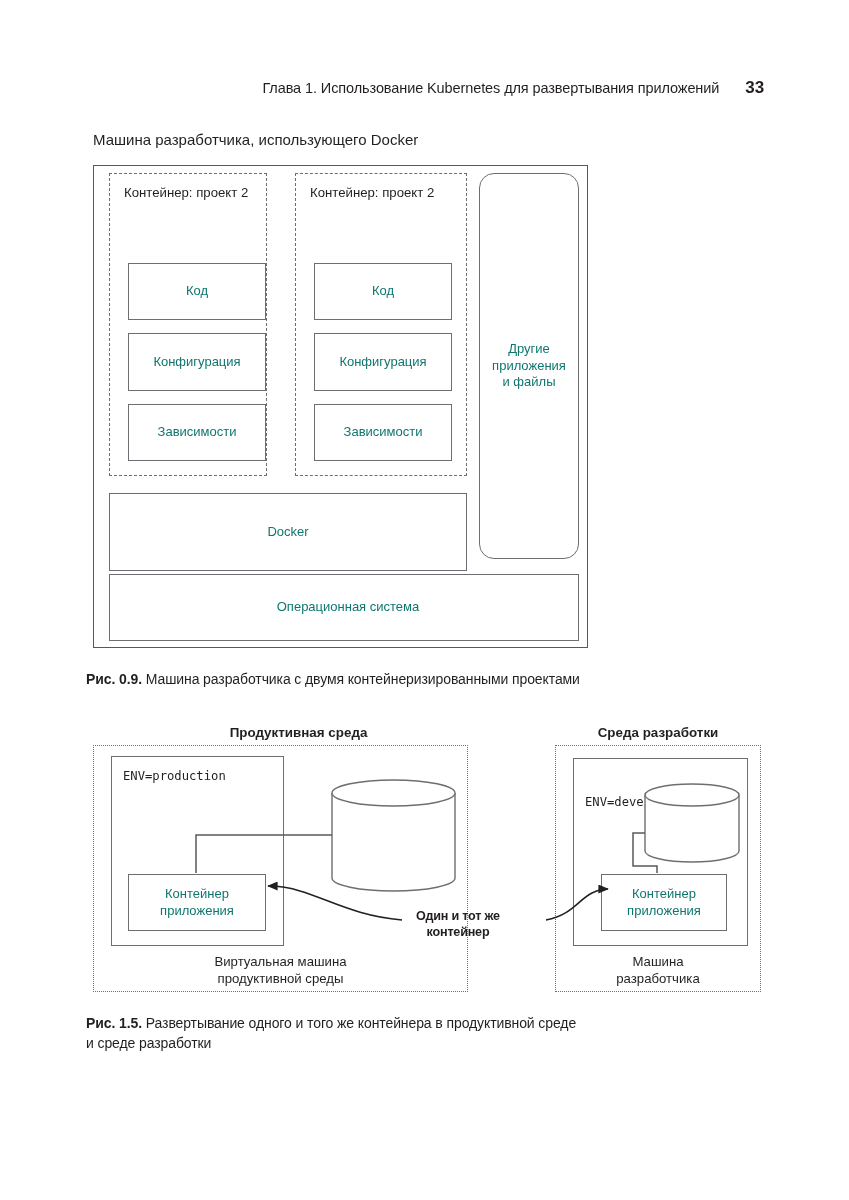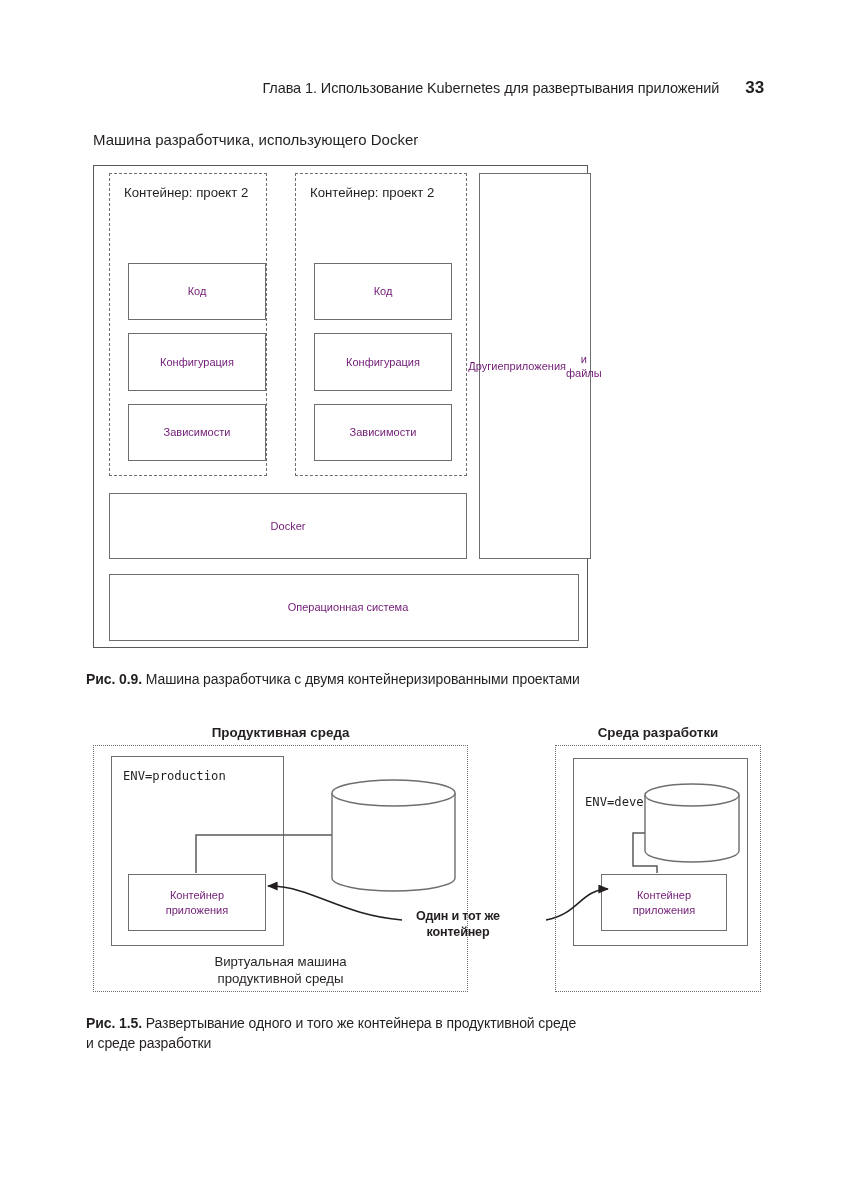--- a/index.html
+++ b/index.html
@@ -76,23 +76,23 @@
   }
   .solid-box {
     position: absolute;
     border: 1.4px solid #6d6e71;
     box-sizing: border-box;
     background: #fff;
     display: flex;
     align-items: center;
     justify-content: center;
     text-align: center;
-    font-size: 11px;
+    font-size: 13px;
     line-height: 1.28;
-    color: #701a75;
+    color: #0f766e;
   }
 
   
   .fig-caption {
     position: absolute;
     font-size: 14px;
     line-height: 1.42;
     color: #231f20;
     letter-spacing: -0.1px;
   }
@@ -169,36 +169,36 @@
       <div class="solid-box" style="left:18px; top:230px; width:138px; height:57px;">Зависимости</div>
     </div>
 
     <div class="dashed-container" style="left:201px; top:7px; width:172px; height:303px;">
       <div class="dc-label">Контейнер: проект 2</div>
       <div class="solid-box" style="left:18px; top:89px; width:138px; height:57px;">Код</div>
       <div class="solid-box" style="left:18px; top:159px; width:138px; height:58px;">Конфигурация</div>
       <div class="solid-box" style="left:18px; top:230px; width:138px; height:57px;">Зависимости</div>
     </div>
 
-    <div class="solid-box" style="left:385px; top:7px; width:112px; height:386px; flex-direction:row;">
+    <div class="solid-box" style="left:385px; top:7px; width:100px; height:386px; flex-direction:column;border-radius:15px;">
       <span>Другие</span>
       <span>приложения</span>
       <span>и файлы</span>
     </div>
 
-    <div class="solid-box" style="left:15px; top:327px; width:358px; height:66px;">Docker</div>
+    <div class="solid-box" style="left:15px; top:327px; width:358px; height:78px;">Docker</div>
 
     <div class="solid-box" style="left:15px; top:408px; width:470px; height:67px;padding-left:8px;">Операционная система</div>
   </div>
 
   <div class="fig-caption" style="left:86px; top:670px; width:690px;">
     <b>Рис. 0.9.</b><span> Машина разработчика с двумя контейнеризированными проектами</span>
   </div>
 
-  <div class="env-title" style="left:93px; top:725px; width:375px;">Продуктивная среда</div>
+  <div class="env-title" style="left:111px; top:725px; width:375px;">Продуктивная среда</div>
 
   <div class="dotted-panel" style="left:93px; top:745px; width:375px; height:247px;">
 
     <div class="solid-box" style="left:17px; top:10px; width:173px; height:190px; display:block;"></div>
 
     <div class="env-var" style="left:29px; top:23px;">ENV=production</div>
 
     <div class="solid-box" style="left:34px; top:128px; width:138px; height:57px; flex-direction:column;">
       <span>Контейнер</span>
       <span>приложения</span>
@@ -227,20 +227,24 @@
 
     <div class="solid-box" style="left:17px; top:12px; width:175px; height:188px; display:block;"></div>
 
     <div class="env-var" style="left:29px; top:25px;margin-top:24px;">ENV=development</div>
 
     <div class="solid-box" style="left:45px; top:128px; width:126px; height:57px; flex-direction:column;">
       <span>Контейнер</span>
       <span>приложения</span>
     </div>
 
+    <div class="panel-foot" style="top:207px;">
+      <div>Машина</div>
+      <div>разработчика</div>
+    </div>
   </div>
 
   <div style="position:absolute; left:646px; top:792px; width:92px; text-align:center; font-size:13.2px; line-height:1.3; color:#231f20;">
     <div>Тестовая</div>
     <div>база</div>
     <div>данных</div>
   </div>
 
   <svg class="overlay" viewBox="0 0 849 1200">
     <defs>

